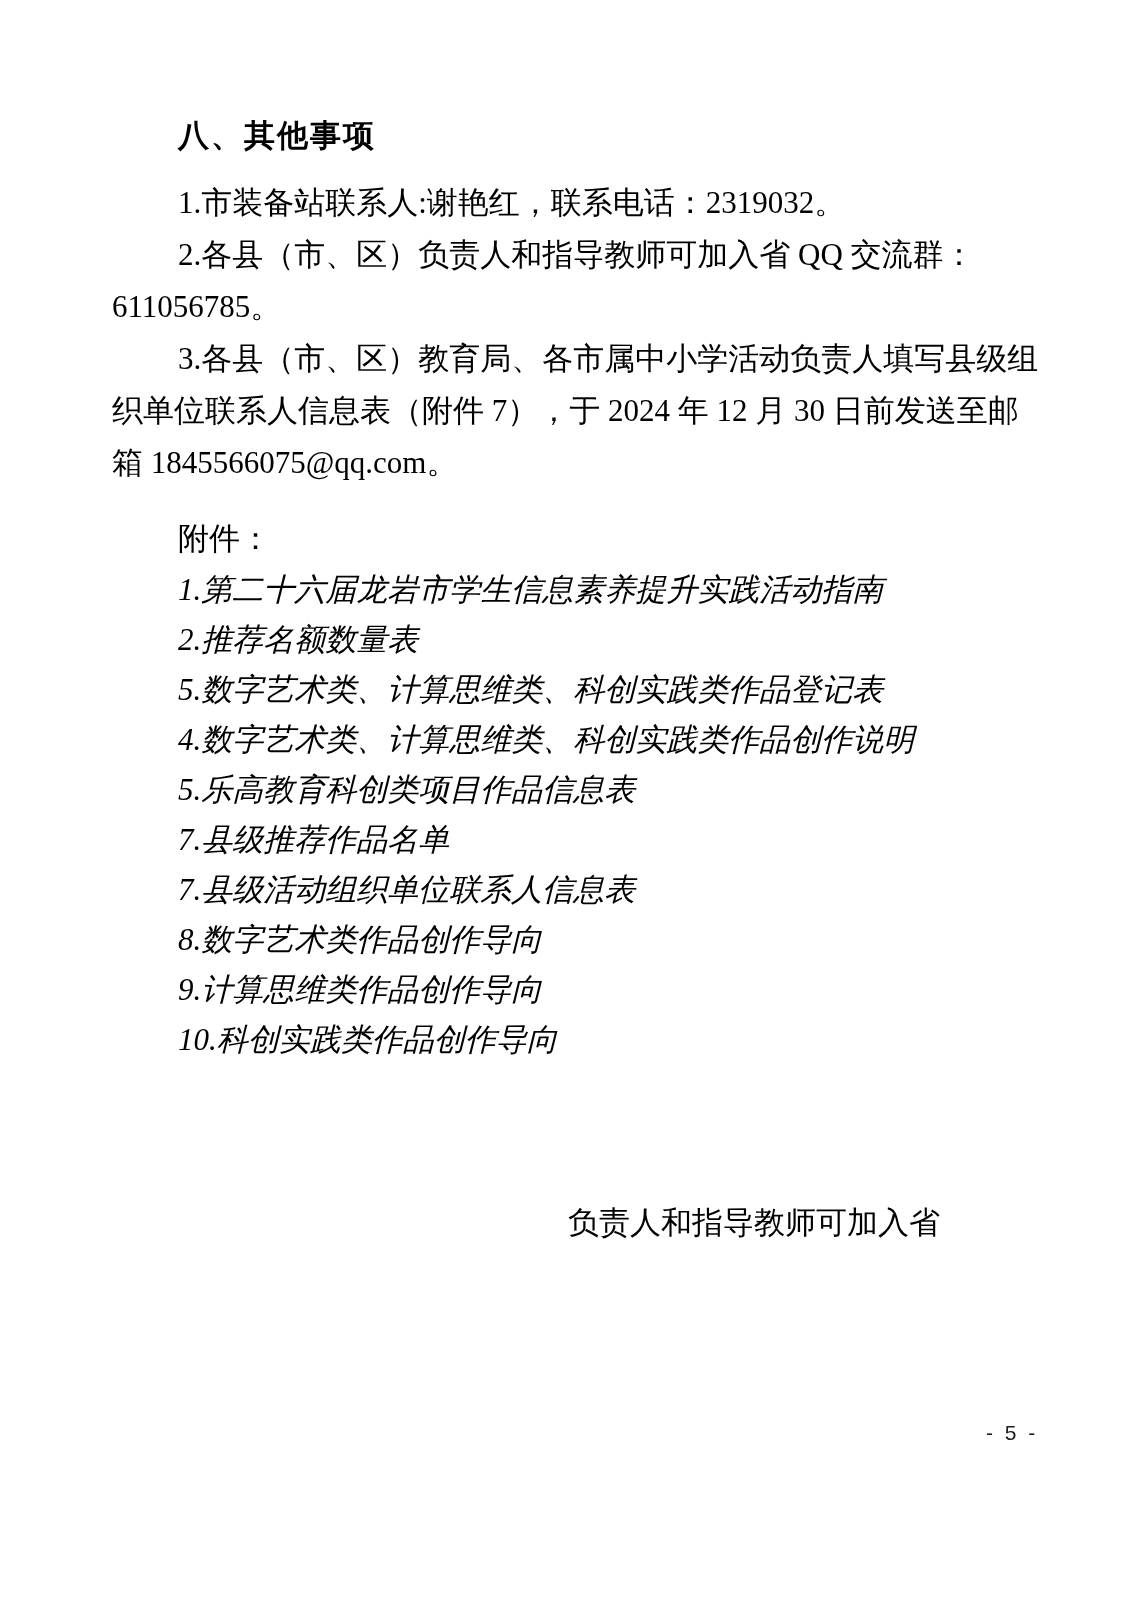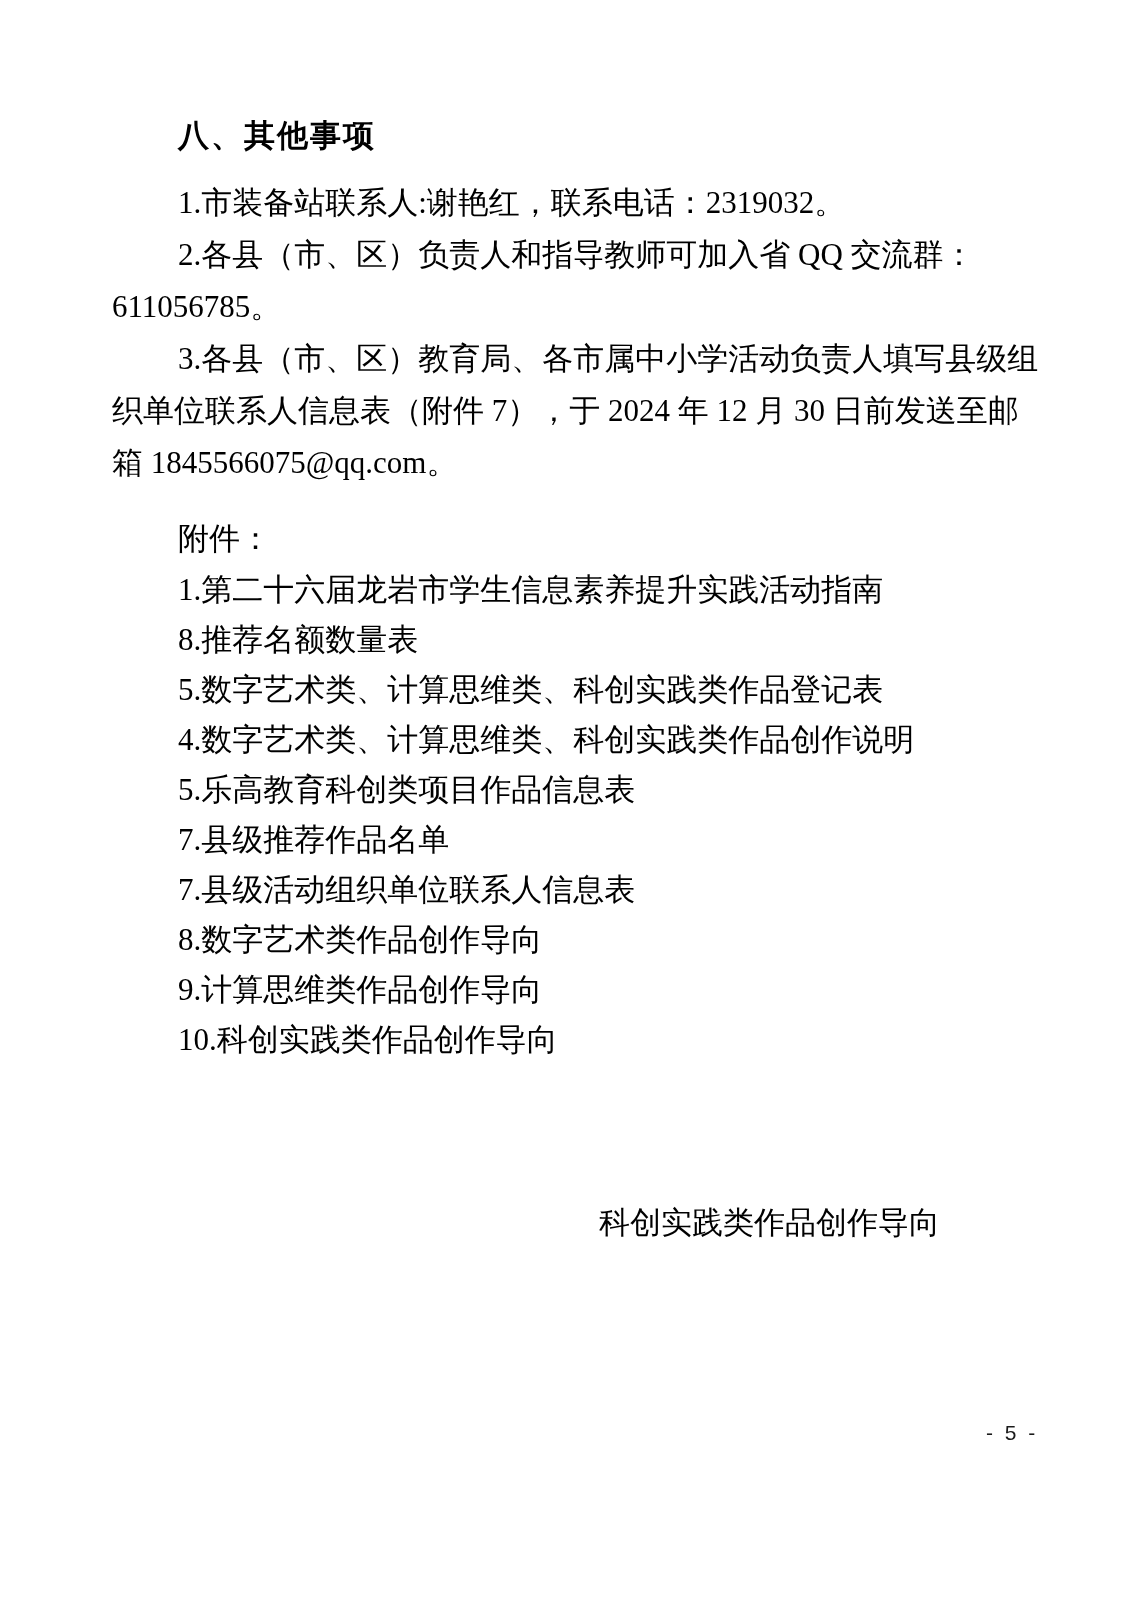--- a/index.html
+++ b/index.html
@@ -52,20 +52,21 @@
     list-style: none;
     margin: 0;
     padding: 0;
   }
   .att-list li {
     font-size: 31px;
     line-height: 50px;
     margin: 0;
     padding-left: 66px;
     white-space: nowrap;
+    font-style: italic;
   }
   .signature {
     margin-top: 132px;
   }
   .sig-org {
     font-size: 31px;
     line-height: 52px;
     margin: 0;
     text-align: right;
     padding-right: 77px;
@@ -101,32 +102,32 @@
     <p class="para-line">611056785。</p>
 
     <p class="para-line indent">3.各县（市、区）教育局、各市属中小学活动负责人填写县级组</p>
     <p class="para-line">织单位联系人信息表（附件 7），于 2024 年 12 月 30 日前发送至邮</p>
     <p class="para-line">箱 1845566075@qq.com。</p>
 
     <div class="attachments">
       <p class="att-label">附件：</p>
       <ul class="att-list">
         <li>1.第二十六届龙岩市学生信息素养提升实践活动指南</li>
-        <li>8.推荐名额数量表</li>
+        <li>2.推荐名额数量表</li>
         <li>5.数字艺术类、计算思维类、科创实践类作品登记表</li>
         <li>4.数字艺术类、计算思维类、科创实践类作品创作说明</li>
         <li>5.乐高教育科创类项目作品信息表</li>
         <li>7.县级推荐作品名单</li>
         <li>7.县级活动组织单位联系人信息表</li>
         <li>8.数字艺术类作品创作导向</li>
         <li>9.计算思维类作品创作导向</li>
         <li>10.科创实践类作品创作导向</li>
       </ul>
     </div>
 
     <div class="signature">
-      <p class="sig-org">科创实践类作品创作导向</p>
+      <p class="sig-org">负责人和指导教师可加入省</p>
     </div>
 
   </div>
 
   <div class="page-num">- 5 -</div>
 </div>
 
 </body></html>

